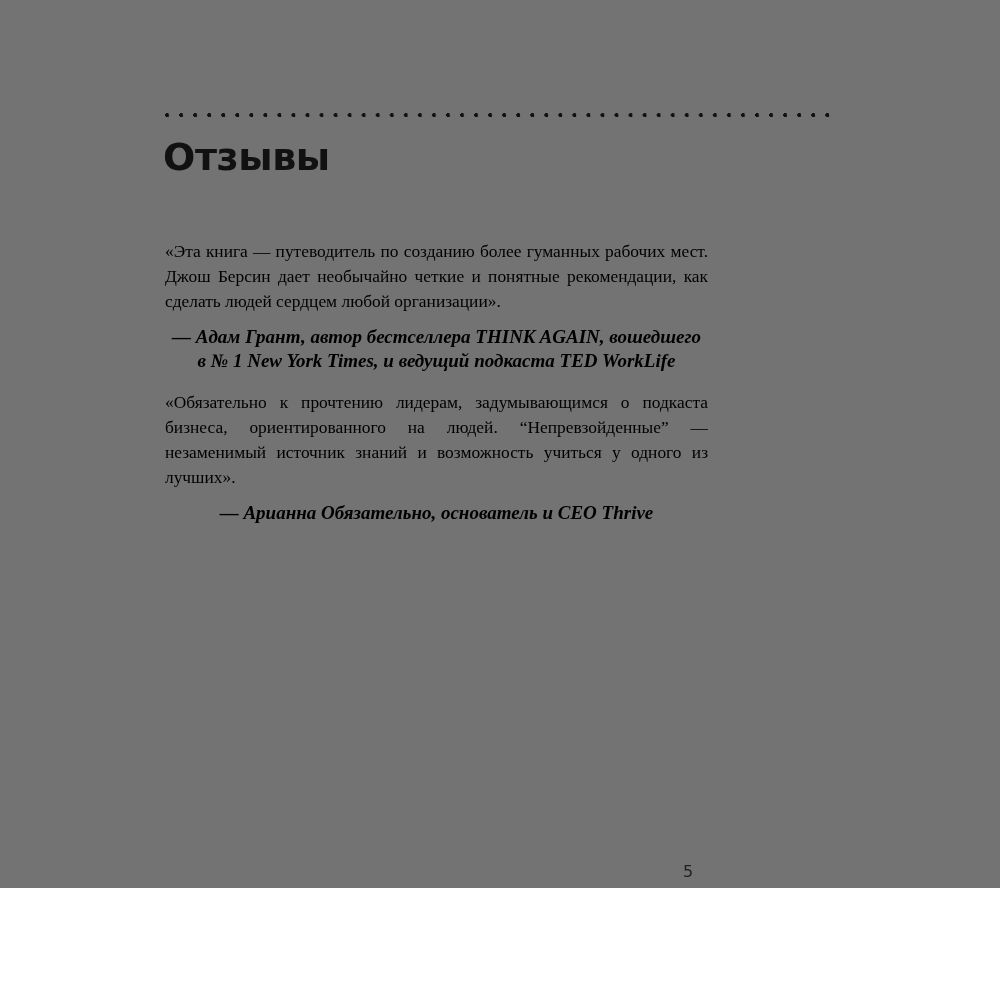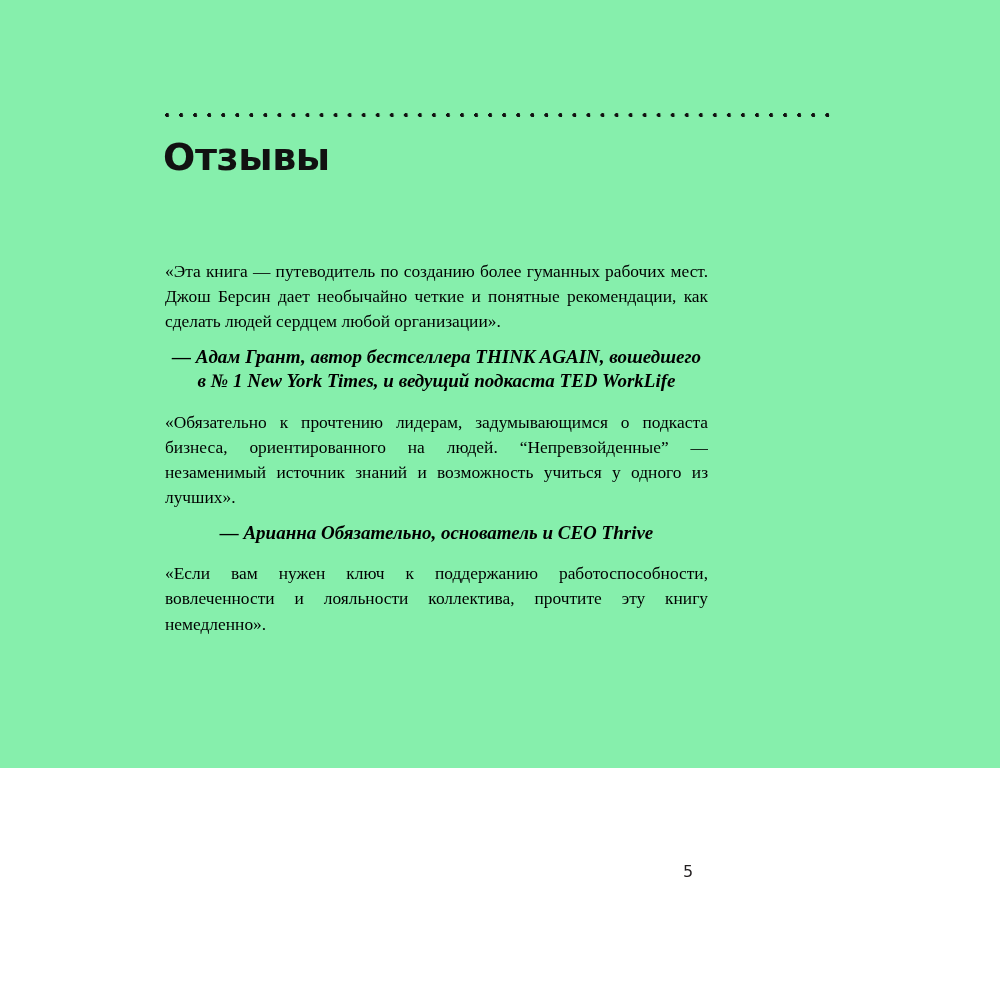--- a/index.html
+++ b/index.html
@@ -16,22 +16,22 @@
     font-family: "Liberation Serif", "DejaVu Serif", serif;
     color: #000000;
     -webkit-font-smoothing: antialiased;
   }
 
   .page {
     position: absolute;
     left: 0;
     top: 0;
     width: 1000px;
-    height: 768px;
-    background: #86efac;
+    height: 888px;
+    background: #737373;
   }
 
   
   .dot-rule {
     position: absolute;
     left: 165px;
     top: 113px;
     width: 674px;
     height: 5px;
     background-image: radial-gradient(circle at 2.1px 2.1px, #111 1.9px, rgba(255,255,255,0) 2.2px);
@@ -53,21 +53,20 @@
     color: #111111;
     white-space: nowrap;
   }
 
   
   .column {
     position: absolute;
     left: 165px;
     top: 239px;
     width: 543px;
-    margin-top: 20px;
   }
 
   .quote {
     margin: 0 0 10px 0;
     font-size: 17.4px;
     line-height: 25.2px;
     text-align: justify;
     text-justify: inter-word;
     hyphens: manual;
   }
@@ -108,19 +107,18 @@
 
   <div class="column">
 
     <p class="quote">«Эта книга — путеводитель по созданию более гуманных рабочих мест. Джош Берсин дает необычайно четкие и понятные рекомендации, как сделать людей сердцем любой организации».</p>
     <p class="attribution gap-after-attr">— Адам Грант, автор бестселлера THINK AGAIN, вошедшего в № 1 New York Times, и ведущий подкаста TED WorkLife</p>
 
     <p class="quote">«Обязательно к прочтению лидерам, задумывающимся о подкаста бизнеса, ориентированного на людей. “Непревзойденные” — незаменимый источник знаний и возможность учиться у одного из лучших».</p>
     <p class="attribution gap-after-attr">— Арианна Обязательно, основатель и CEO Thrive</p>
 
 
-    <p class="quote gap-after-quote">«Если вам нужен ключ к поддержанию работоспособности, вовлеченности и лояльности коллектива, прочтите эту книгу немедленно».</p>
 
   </div>
 
   <p class="folio">5</p>
 
 </div>
 
 </body></html>

